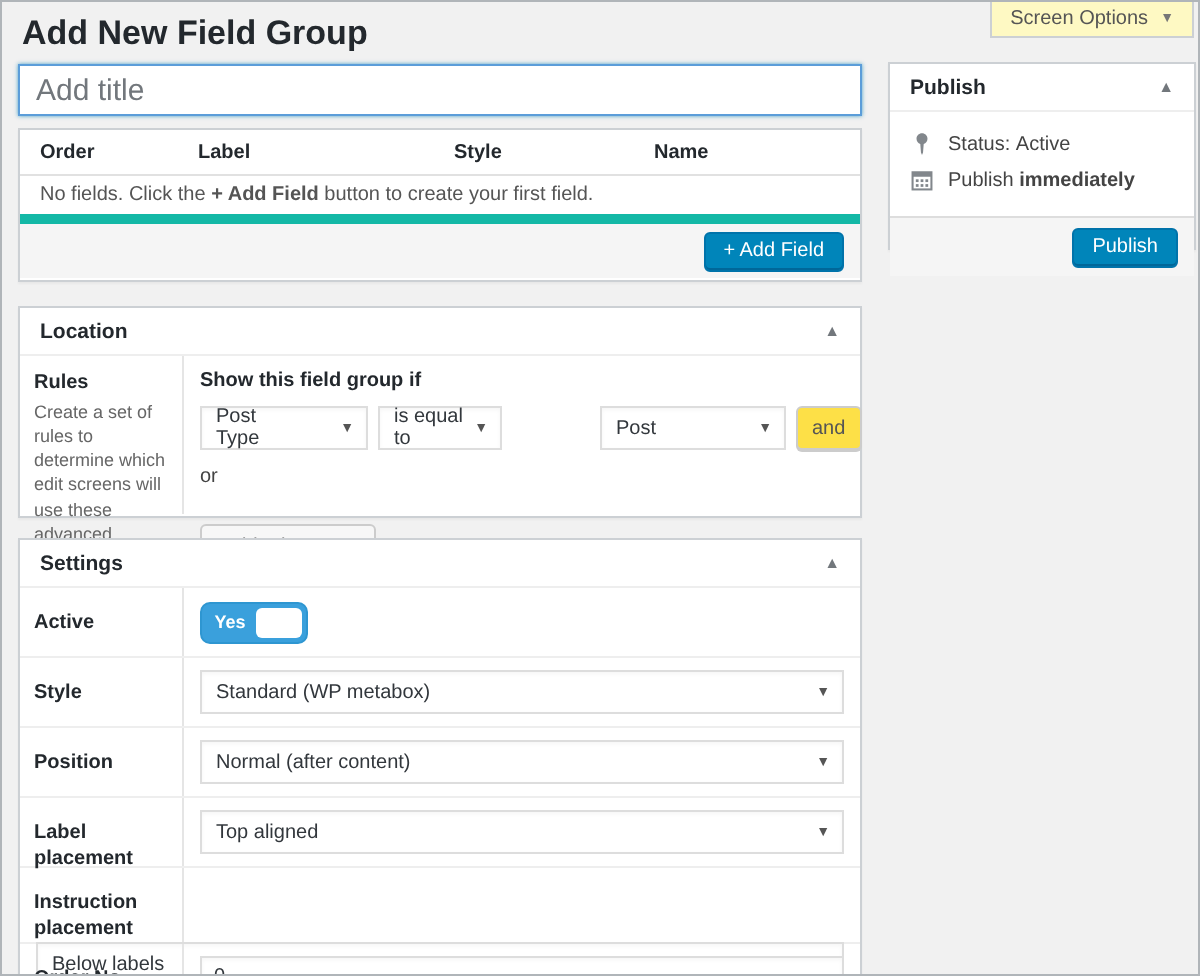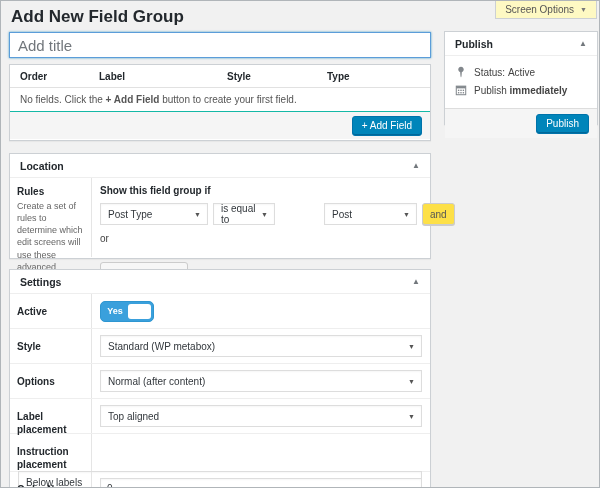--- a/index.html
+++ b/index.html
@@ -41,21 +41,21 @@
   .collapse-btn { font-size:8px; color:#72777c; cursor:pointer; line-height:1; }
   
   .fields-panel { top:63px; height:77px; }
   .fields-head {
     display:grid; grid-template-columns:79px 128px 100px 1fr;
     height:23px; align-items:center; padding-left:10px;
     border-bottom:1px solid #e1e1e1; font-size:10px; font-weight:bold; color:#23282d;
   }
   .fields-empty {
     height:24px; display:flex; align-items:center; padding:0 10px;
-    font-size:10px; color:#555; border-bottom:1px solid #14b8a6; white-space:pre;
+    font-size:10px; color:#555; border-bottom:5px solid #14b8a6; white-space:pre;
   }
   .fields-foot {
     background:#f5f5f5; height:27px; display:flex; justify-content:flex-end;
     align-items:center; padding:0 8px;
   }
   .btn-primary {
     background:#0085ba; border:1px solid #0073aa; box-shadow:inset 0 -1px 0 #006799;
     color:#fff; font-size:10px; border-radius:3px; height:20px; padding:0 9px;
     cursor:pointer; font-family:"Liberation Sans", sans-serif;
   }
@@ -75,21 +75,21 @@
   .field-col { flex:1; padding:7px 8px; }
   .show-if { font-size:10px; font-weight:bold; color:#23282d; margin-bottom:7px; }
   .rule-row { display:flex; gap:5px; align-items:center; }
   .select {
     height:22px; background:#fff; border:1px solid #ddd;
     display:flex; align-items:center; justify-content:space-between;
     padding:0 6px 0 7px; font-size:10px; color:#32373c; cursor:pointer;
     box-shadow:inset 0 1px 2px rgba(0,0,0,.04);
   }
   .sel-caret { font-size:7px; color:#555; margin-left:4px; }
-  .w-param { width:108px;gap:16px; } .w-op { width:62px; } .w-val { width:93px;margin-left:44px; }
+  .w-param { width:84px;gap:16px; } .w-op { width:62px; } .w-val { width:93px;margin-left:44px; }
   .btn-and {
     background:#fde047; border:1px solid #ccc; box-shadow:0 1px 0 #ccc;
     color:#555; font-size:10px; border-radius:3px; height:22px; padding:0 7px;
     cursor:pointer; font-family:"Liberation Sans", sans-serif;
   }
   .or-label { font-size:10px; color:#444; margin:8px 0 4px; }
   
   .settings-panel { top:268px; height:224px; }
   .s-row { display:flex; border-bottom:1px solid #eee; }
   .s-row:last-child { border-bottom:none; }
@@ -142,21 +142,21 @@
 
   <h1 class="page-title">Add New Field Group</h1>
 
   <input type="text" class="title-input" placeholder="Add title" style="">
 
   <div class="panel fields-panel">
     <div class="fields-head">
       <span>Order</span>
       <span>Label</span>
       <span>Style</span>
-      <span>Type</span>
+      <span>Name</span>
     </div>
     <div class="fields-empty"><span>No fields. Click the </span><b>+ Add Field</b><span> button to create your first field.</span></div>
     <div class="fields-foot">
       <button class="btn-primary">+ Add Field</button>
     </div>
   </div>
 
   <div class="panel location-panel">
     <div class="panel-header">
       <span class="ptitle">Location</span>
@@ -210,21 +210,21 @@
       <div class="s-label">Style</div>
       <div class="s-field">
         <div class="select">
           <span>Standard (WP metabox)</span>
           <span class="sel-caret">▼</span>
         </div>
       </div>
     </div>
 
     <div class="s-row h35">
-      <div class="s-label">Options</div>
+      <div class="s-label">Position</div>
       <div class="s-field">
         <div class="select">
           <span>Normal (after content)</span>
           <span class="sel-caret">▼</span>
         </div>
       </div>
     </div>
 
     <div class="s-row h35">
       <div class="s-label">Label placement</div>

